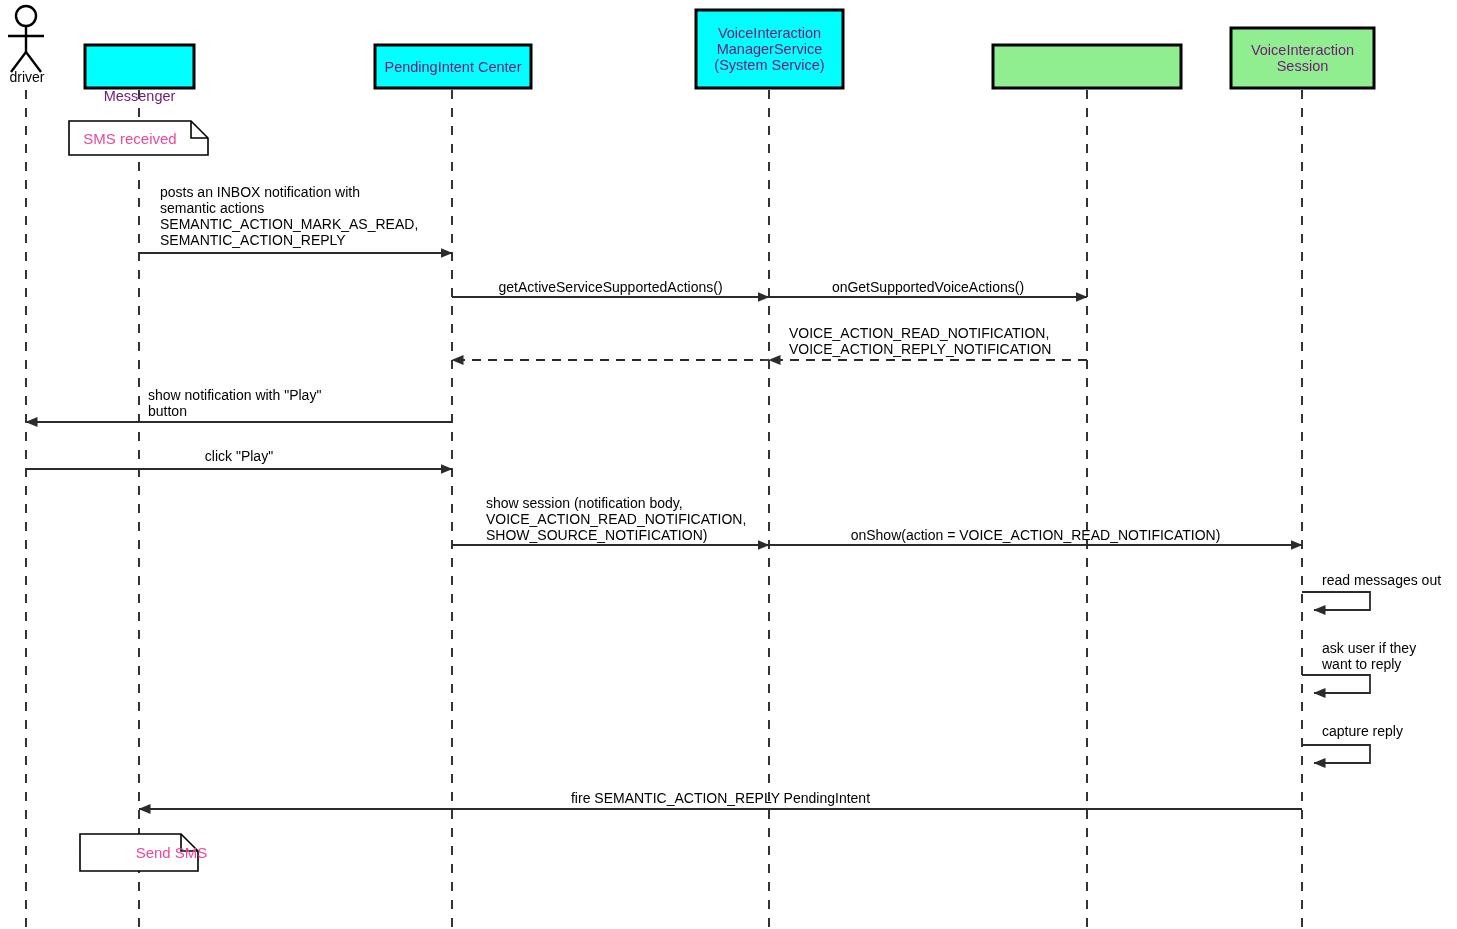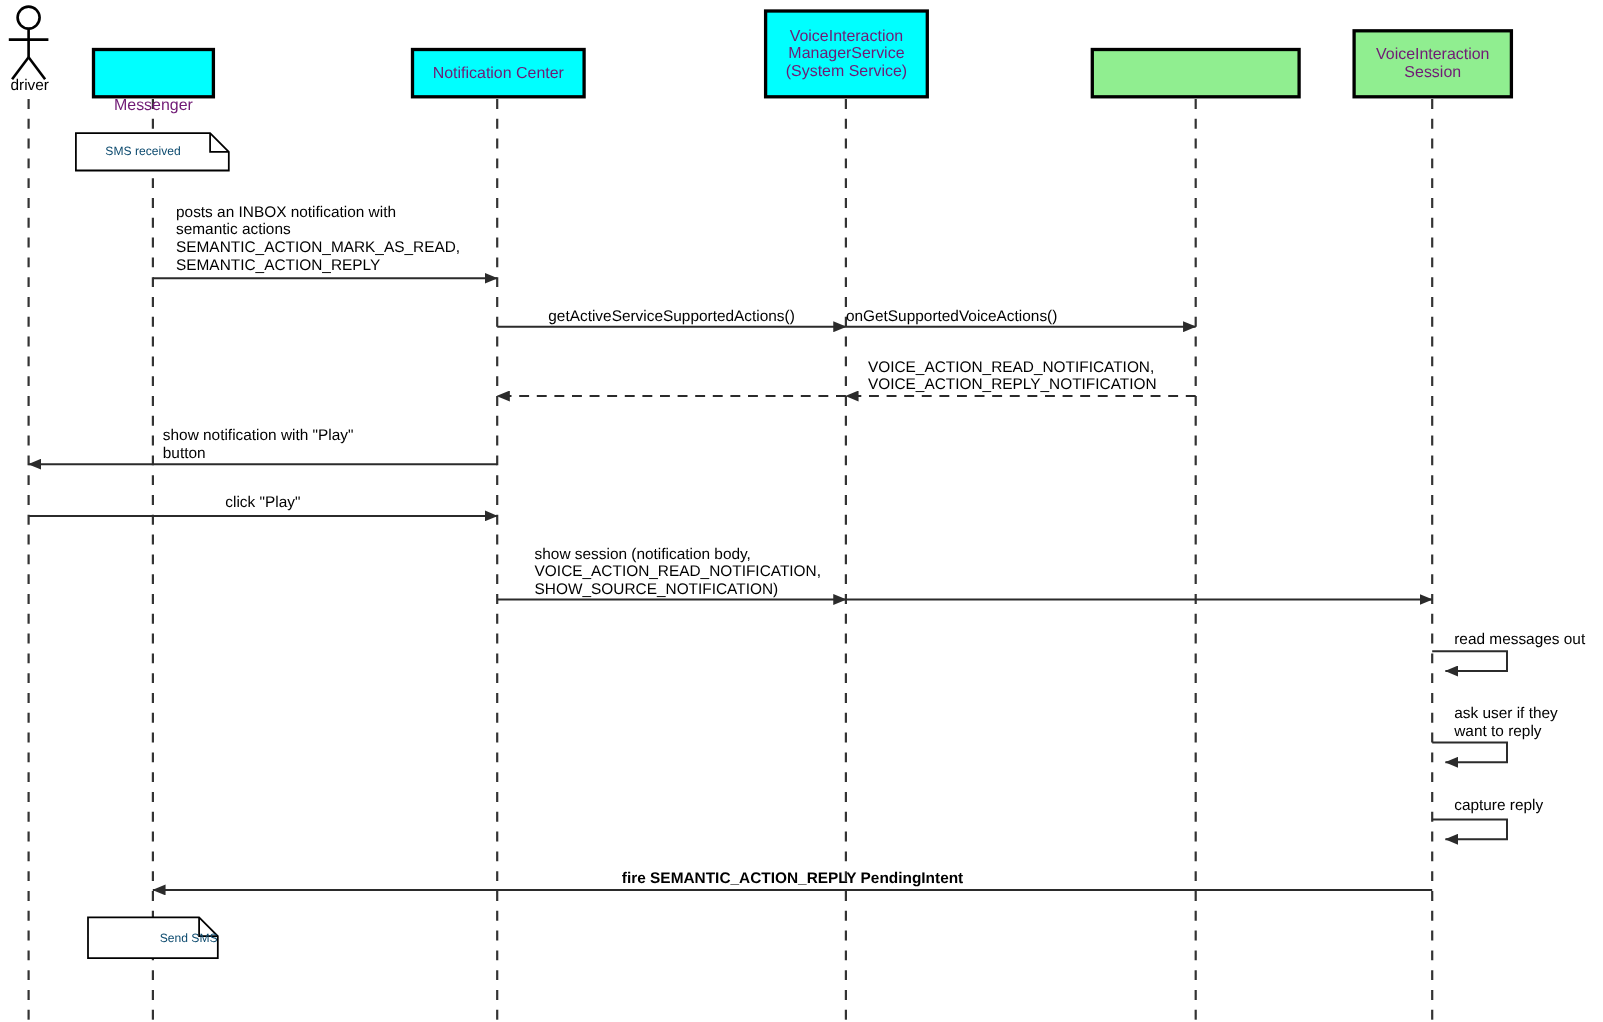--- a/index.html
+++ b/index.html
@@ -12,22 +12,22 @@
     text-align:center;
     font-size:14.5px;
     line-height:16px;
     color:#701a75;
     white-space:pre-line;
     pointer-events:none;
   }
   .notelabel{
     position:absolute;
     display:flex;align-items:center;
-    font-size:11px;
-    color:#0c4a6e;
+    font-size:15px;
+    color:#ec4899;
     white-space:pre;
   }
   .msglabel{
     position:absolute;
     font-size:14px;
     line-height:16px;
     color:#000;
     white-space:pre-line;
   }
   .actorlabel{
@@ -111,56 +111,57 @@
 
       <path d="M1302,745 L1370,745 L1370,763 L1314,763" marker-end="url(#arrow-l)"></path>
 
       <line x1="1302" y1="809" x2="139" y2="809" marker-end="url(#arrow-l)"></line>
     </g>
   </svg>
 
   <div class="actorlabel" style="left:2px; top:69px; width:50px; text-align:center;">driver</div>
 
   <div class="plabel" style="left:85px; top:45px; width:109px; height:45px;margin-top:28px;">Messenger</div>
-  <div class="plabel" style="left:375px; top:45px; width:156px; height:43px;">Notification Center</div>
+  <div class="plabel" style="left:375px; top:45px; width:156px; height:43px;">PendingIntent Center</div>
   <div class="plabel" style="left:696px; top:10px; width:147px; height:78px;">VoiceInteraction
 ManagerService
 (System Service)</div>
   <div class="plabel" style="left:1231px; top:28px; width:143px; height:60px;">VoiceInteraction
 Session</div>
 
   <div class="notelabel" style="left:69px; top:121px; width:122px; height:34px; justify-content:center;">SMS received</div>
   <div class="notelabel" style="left:80px; top:834px; width:101px; height:37px; justify-content:center;padding-left:41px;">Send SMS</div>
 
   <div class="msglabel" style="left:160px; top:184px; width:400px;">posts an INBOX notification with
 semantic actions
 SEMANTIC_ACTION_MARK_AS_READ,
 SEMANTIC_ACTION_REPLY</div>
 
   <div class="msglabel" style="left:452px; top:279px; width:317px; text-align:center;">getActiveServiceSupportedActions()</div>
 
-  <div class="msglabel" style="left:769px; top:279px; width:318px; ">onGetSupportedVoiceActions()</div>
+  <div class="msglabel" style="left:769px; top:279px; width:318px; text-align:center;">onGetSupportedVoiceActions()</div>
 
   <div class="msglabel" style="left:789px; top:325px; width:300px;">VOICE_ACTION_READ_NOTIFICATION,
 VOICE_ACTION_REPLY_NOTIFICATION</div>
 
   <div class="msglabel" style="left:462px; top:340px; width:300px;"></div>
 
   <div class="msglabel" style="left:148px; top:387px; width:320px;">show notification with "Play"
 button</div>
 
   <div class="msglabel" style="left:26px; top:448px; width:426px; text-align:center;">click "Play"</div>
 
   <div class="msglabel" style="left:473px; top:495px; width:300px;margin-left:13px;">show session (notification body,
 VOICE_ACTION_READ_NOTIFICATION,
 SHOW_SOURCE_NOTIFICATION)</div>
 
+  <div class="msglabel" style="left:769px; top:527px; width:533px; text-align:center;">onShow(action = VOICE_ACTION_READ_NOTIFICATION)</div>
 
   <div class="msglabel" style="left:1322px; top:572px; width:180px;">read messages out</div>
 
   <div class="msglabel" style="left:1322px; top:640px; width:160px;">ask user if they
 want to reply</div>
 
   <div class="msglabel" style="left:1322px; top:723px; width:160px;">capture reply</div>
 
-  <div class="msglabel" style="left:139px; top:790px; width:1163px; text-align:center;font-weight:bold;">fire SEMANTIC_ACTION_REPLY PendingIntent</div>
+  <div class="msglabel" style="left:139px; top:790px; width:1163px; text-align:center;">fire SEMANTIC_ACTION_REPLY PendingIntent</div>
 
 </div>
 
 </body></html>

